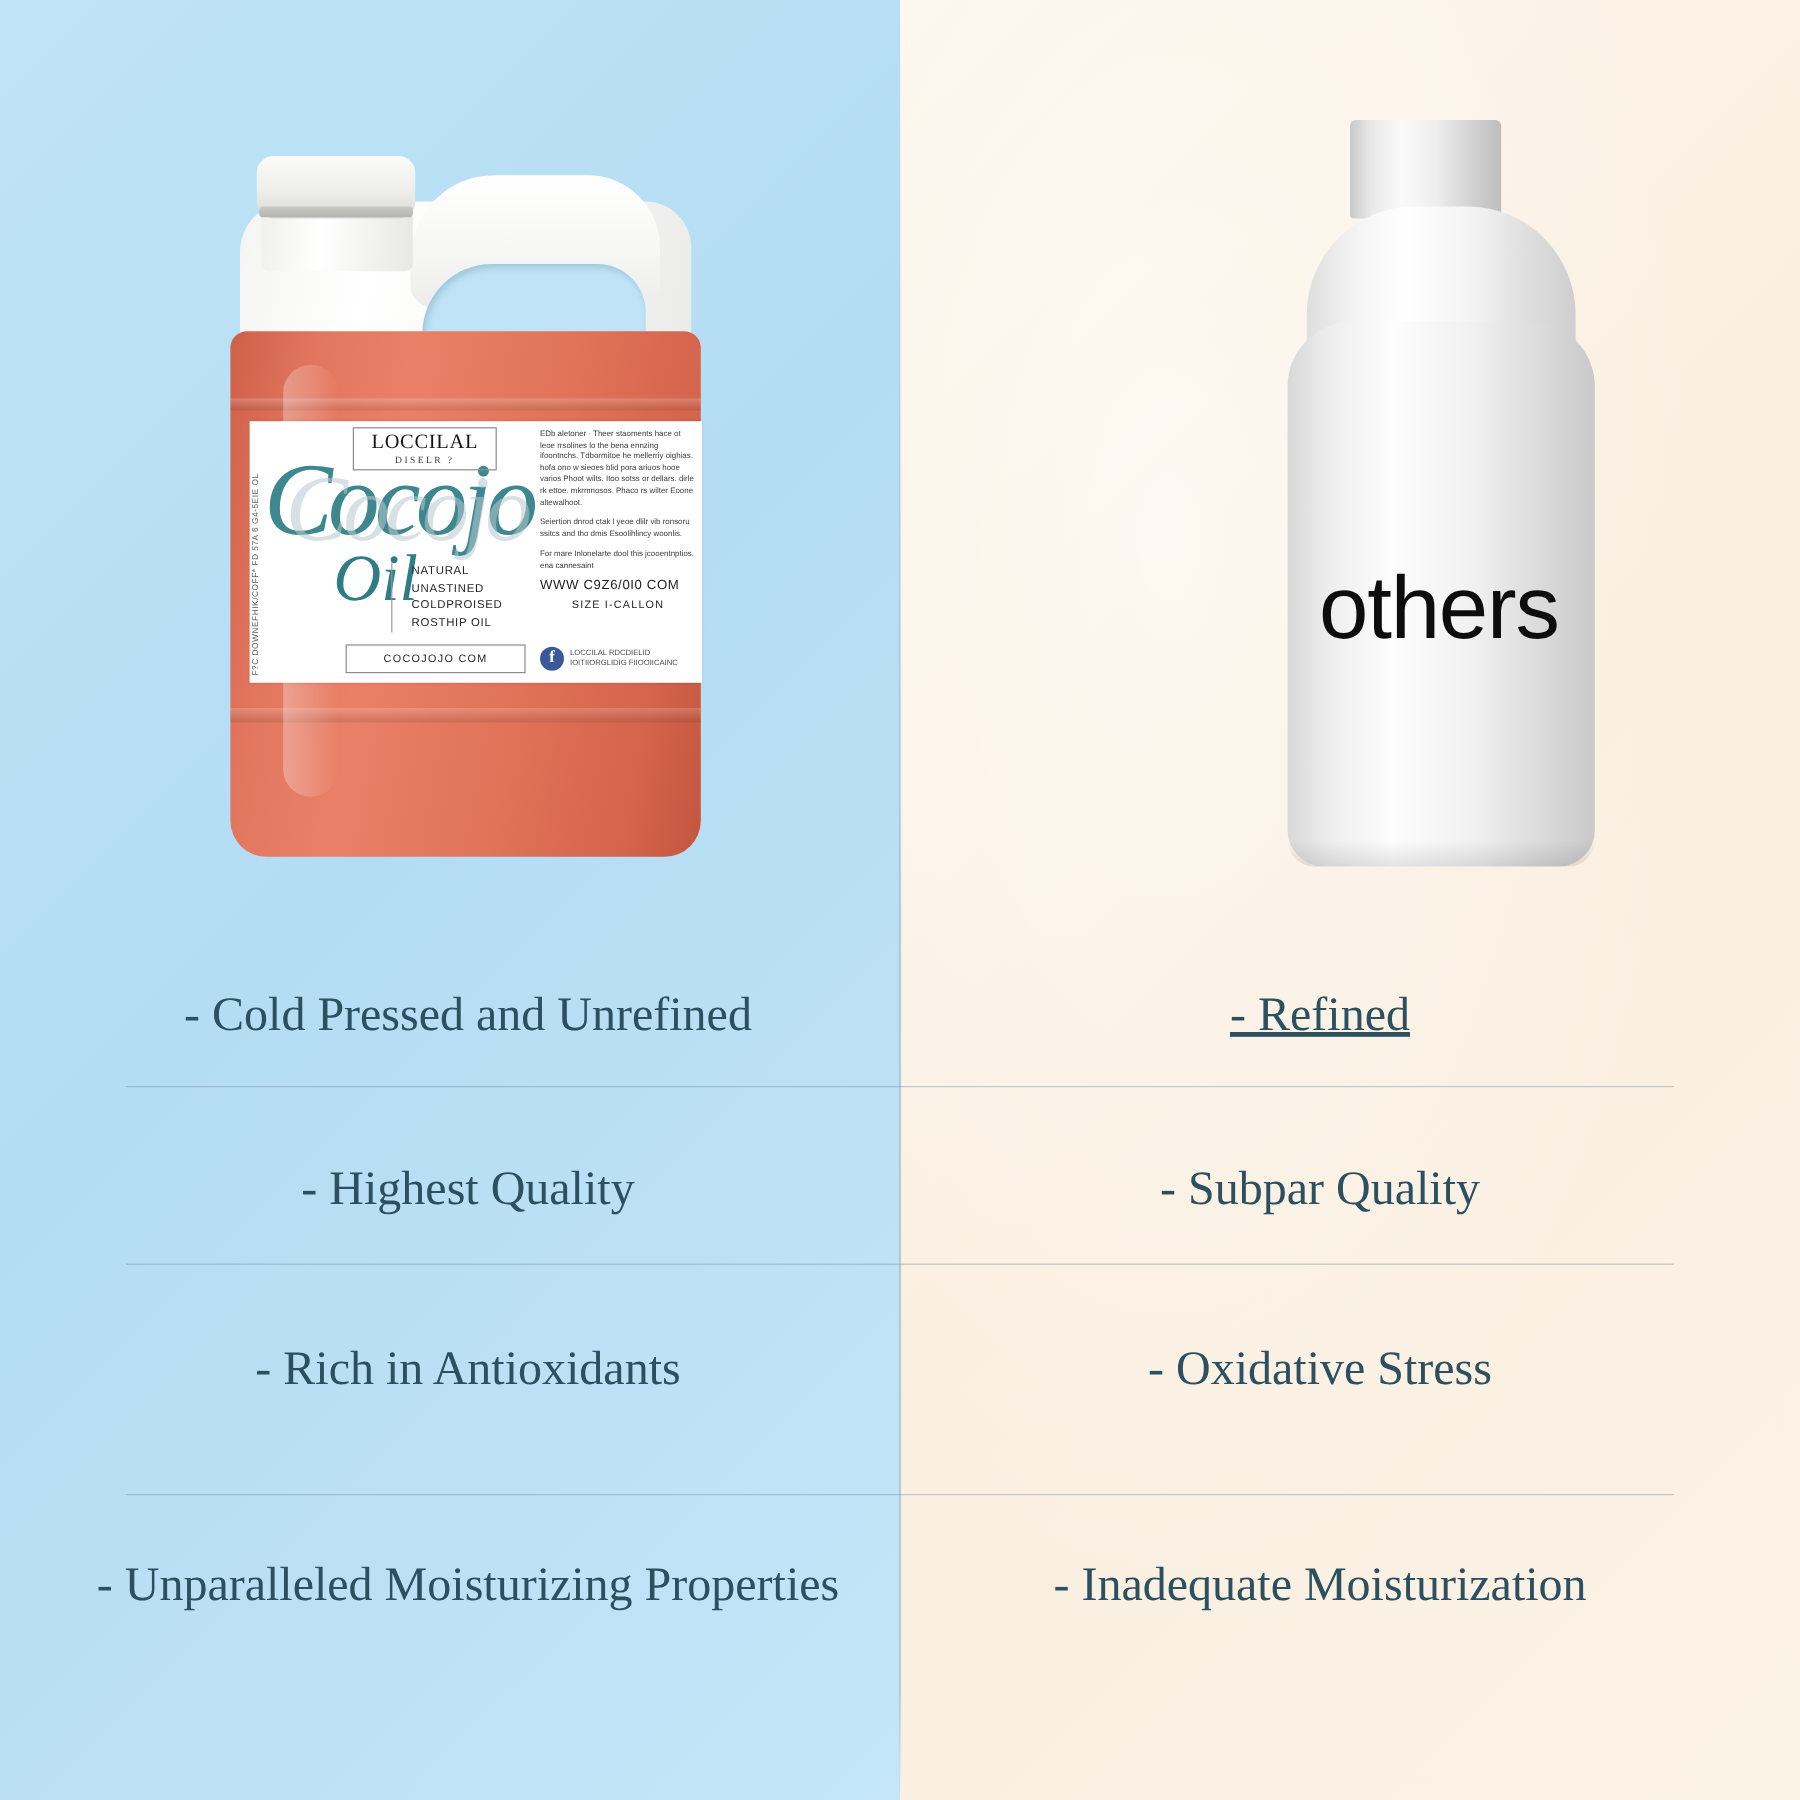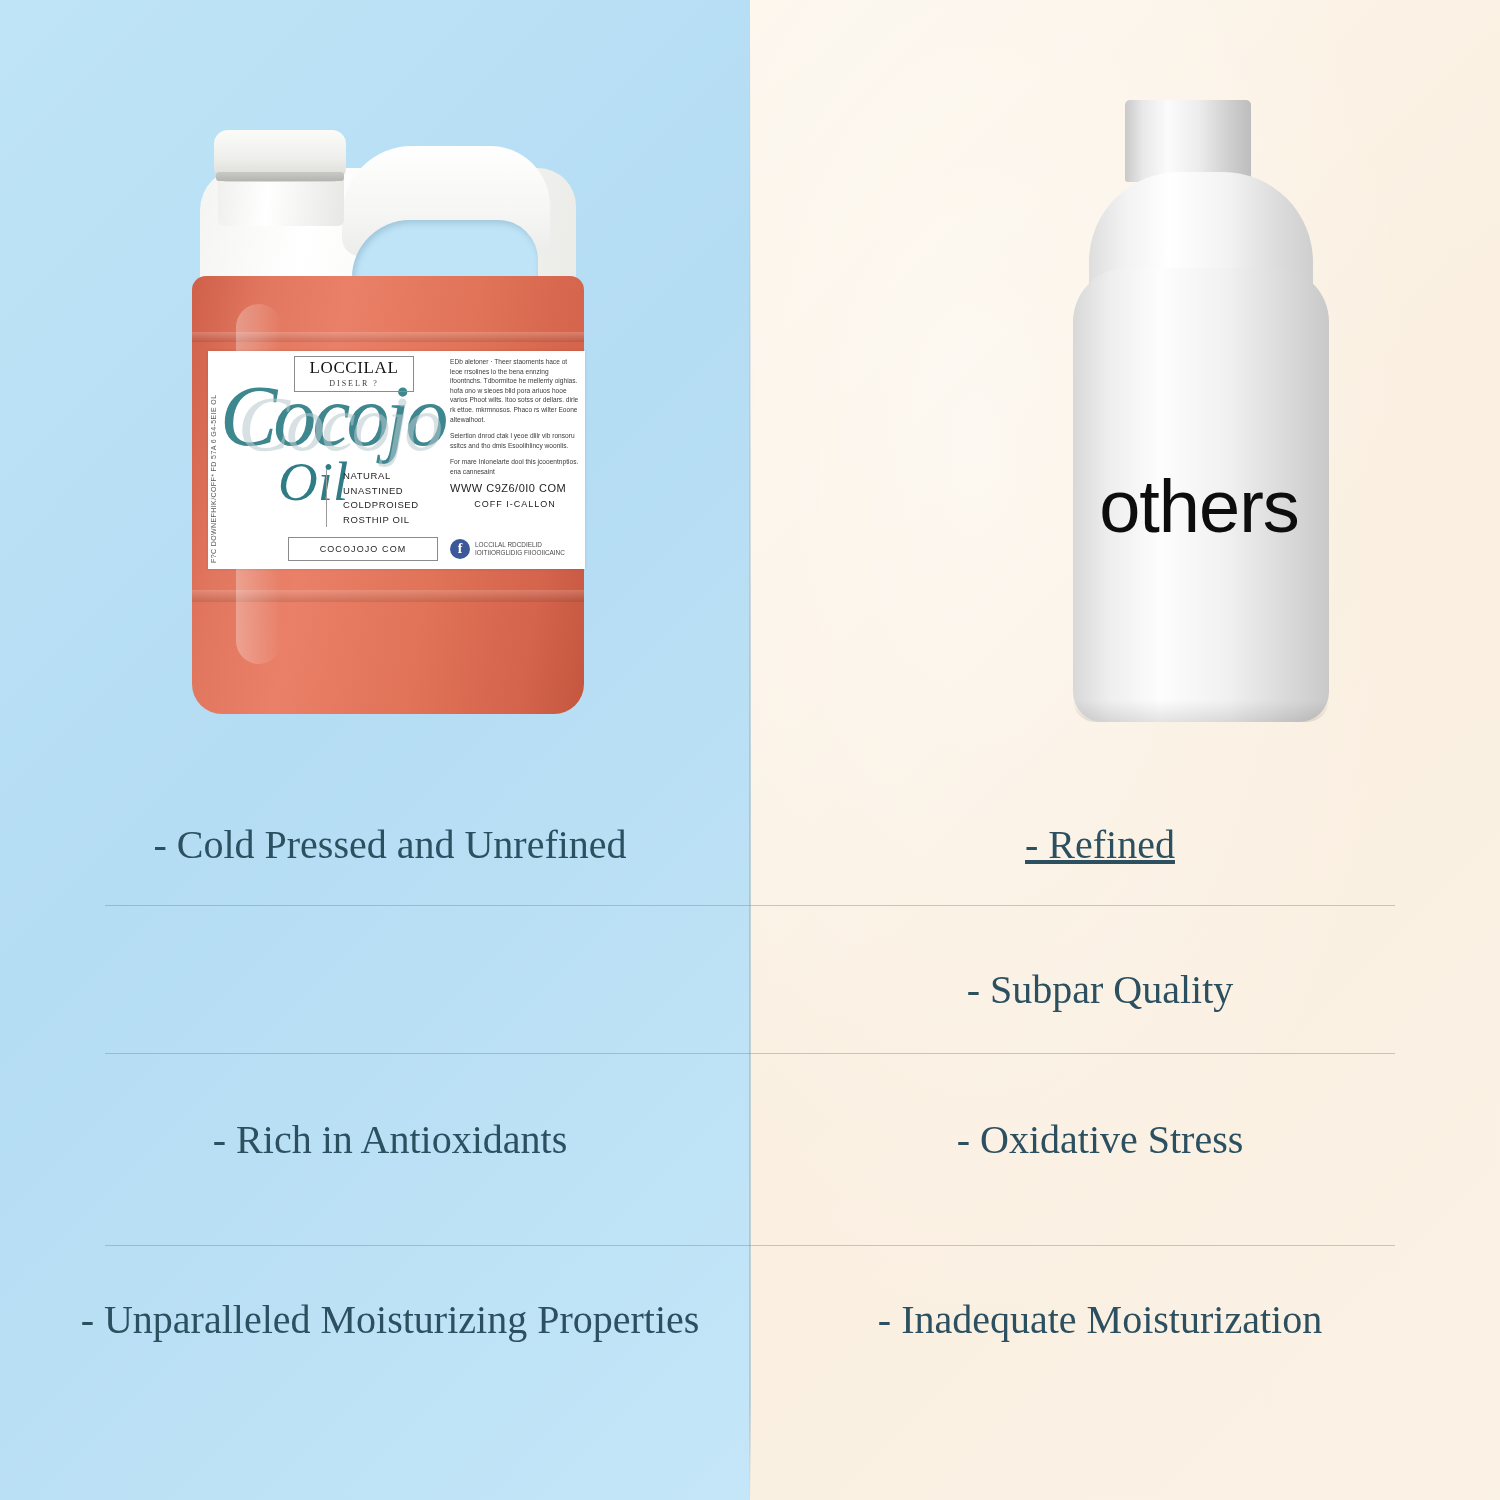--- a/index.html
+++ b/index.html
@@ -423,21 +423,21 @@
 COLDPROISED
 ROSTHIP OIL</div>
 
       <div class="lbl-bottombox">COCOJOJO COM</div>
 
       <div class="lbl-right">
         <p>EDb  aletoner  ·  Theer staoments hace ot leoe rrsolines lo the bena ennzing ifoontnchs. Tdbormitoe he mellerriy oighias. hofa ono w sieoes blid pora ariuos hooe varios Phoot wilts. Itoo sotss or dellars. dirle rk ettoe. mkrmnosos. Phaco rs wilter Eoone altewalhoot.</p>
         <p>Seiertion dnrod ctak l yeoe dlilr vib ronsoru ssitcs and tho dmis Esoolihlincy woonlis.</p>
         <p>For mare Inlonelarte dool this jcooentnptios. ena cannesaint</p>
         <div class="lbl-url">WWW C9Z6/0I0 COM</div>
-        <span class="lbl-size">COFF I-CALLON</span>
+        <span class="lbl-size">SIZE I-CALLON</span>
       </div>
 
       <div class="lbl-social">
         <div class="fb-icon">f</div>
         <div class="lbl-social-text">LOCCILAL RDCDIELID
 IOITIIORGLIDIG FIIOOIICAINC</div>
       </div>
 
     </div>
   </div>
@@ -448,20 +448,21 @@
     <div class="btl-body"></div>
     <div class="btl-text">others</div>
   </div>
 
   <div class="cell left" style="top:790px;  height:110px;">- Cold Pressed and Unrefined</div>
   <div class="cell right" style="top:790px;  height:110px;text-decoration:underline;">- Refined</div>
 
   <div class="h-divider left" style="top:905px;"></div>
   <div class="h-divider right" style="top:905px;"></div>
 
+  <div class="cell left" style="top:935px;  height:110px;">- Highest Quality</div>
   <div class="cell right" style="top:935px;  height:110px;">- Subpar Quality</div>
 
   <div class="h-divider left" style="top:1053px;"></div>
   <div class="h-divider right" style="top:1053px;"></div>
 
   <div class="cell left" style="top:1085px; height:110px;">- Rich in Antioxidants</div>
   <div class="cell right" style="top:1085px; height:110px;">- Oxidative Stress</div>
 
   <div class="h-divider left" style="top:1245px;"></div>
   <div class="h-divider right" style="top:1245px;"></div>

